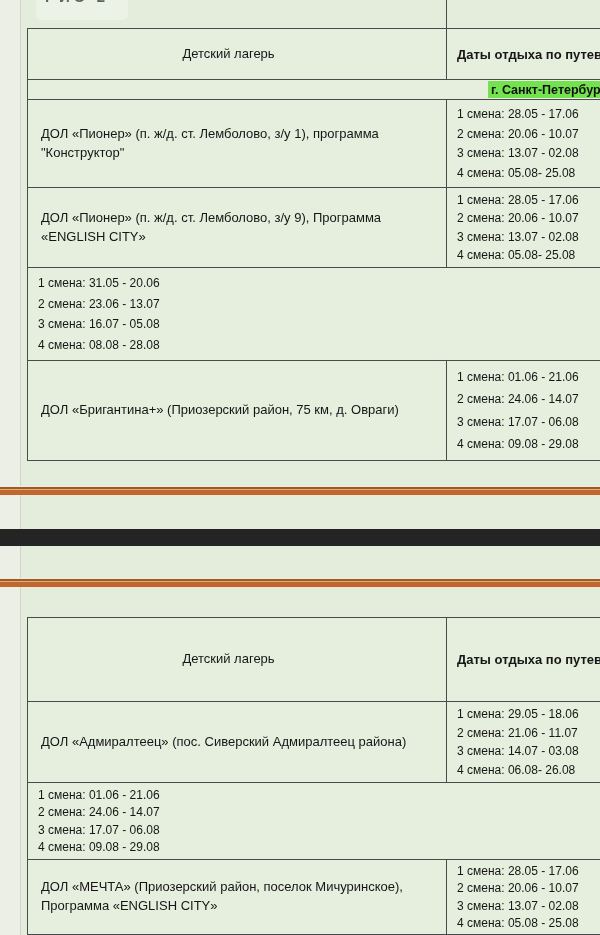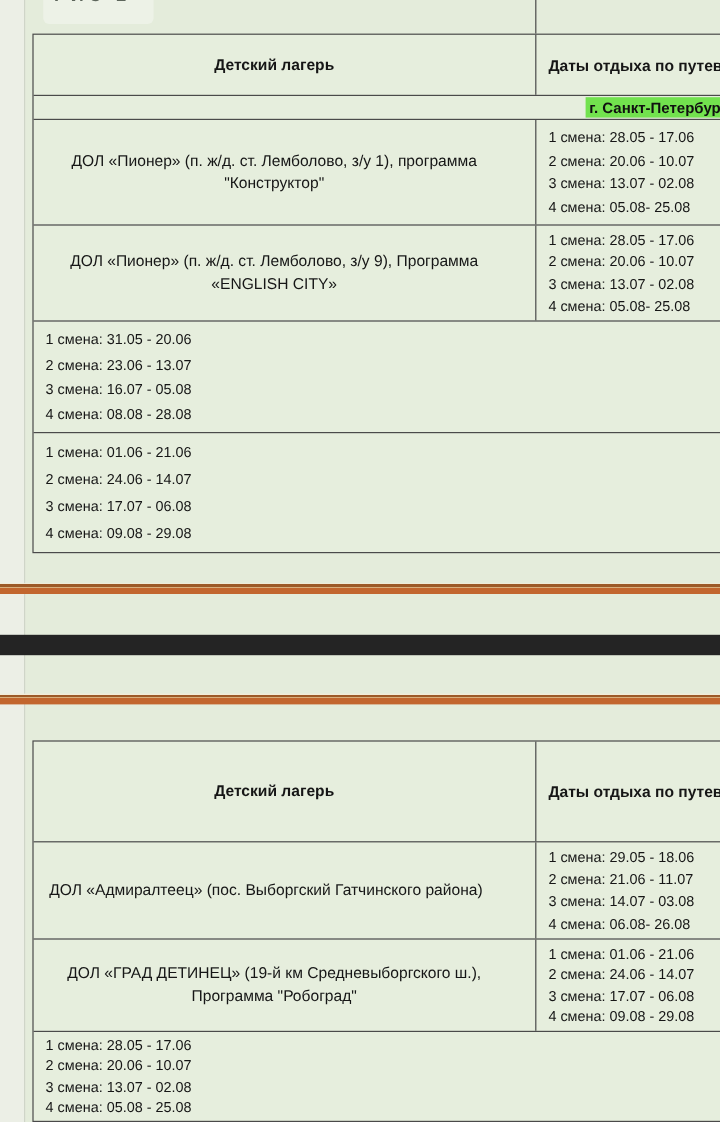--- a/index.html
+++ b/index.html
@@ -27,28 +27,28 @@
     position:absolute;left:27px;width:673px;
     border:1px solid #4a4a4a;background:#e6eedd;box-sizing:border-box;
   }
   .t1{top:28px;}
   .t2{top:617px;}
   .trow{display:flex;border-top:1px solid #4a4a4a;box-sizing:border-box;}
   .trow:first-child{border-top:none;}
   .cell-name{
     flex:0 0 419px;border-right:1px solid #4a4a4a;box-sizing:border-box;
     display:flex;align-items:center;
-    padding:2px 30px 2px 13px;font-size:13px;line-height:1.45;text-align:center;
+    padding:2px 30px 2px 13px;font-size:13px;line-height:1.45;
   }
   .cell-dates{
     flex:1 1 auto;display:flex;flex-direction:column;justify-content:space-evenly;
     padding:1px 4px 1px 10px;font-size:12px;box-sizing:border-box;
   }
   .cell-dates .dline{white-space:nowrap;}
-  .header-row .cell-name{justify-content:center;text-align:left;font-weight:bold;font-size:13px;padding-right:30px;}
+  .header-row .cell-name{justify-content:center;text-align:left;font-weight:normal;font-size:13px;padding-right:30px;}
   .header-row .cell-dates{justify-content:center;font-weight:bold;font-size:13px;}
   .hdr1{height:50px;}
   .hdr2{height:83px;}
   .region-row{position:relative;height:19px;border-top:1px solid #4a4a4a;}
   .region-badge{
     position:absolute;left:460px;top:1px;bottom:1px;display:flex;align-items:center;
     background:var(--green,#72e24e);font-weight:bold;font-size:12.5px;
     padding:0 8px 0 3px;white-space:nowrap;color:#101010;
   }
   .r-h88{height:88px;} .r-h80{height:80px;} .r-h93{height:93px;} .r-h100{height:100px;}
@@ -117,20 +117,21 @@
     <div class="trow r-h93">
       <div class="cell-dates">
         <div class="dline">1 смена: 31.05 - 20.06</div>
         <div class="dline">2 смена: 23.06 - 13.07</div>
         <div class="dline">3 смена: 16.07 - 05.08</div>
         <div class="dline">4 смена: 08.08 - 28.08</div>
       </div>
     </div>
 
     <div class="trow r-h100">
+      <div class="cell-name">ДОЛ «Бригантина+» (Приозерский район, 75 км, д. Овраги)</div>
       <div class="cell-dates">
         <div class="dline">1 смена: 01.06 - 21.06</div>
         <div class="dline">2 смена: 24.06 - 14.07</div>
         <div class="dline">3 смена: 17.07 - 06.08</div>
         <div class="dline">4 смена: 09.08 - 29.08</div>
       </div>
     </div>
 
   </div>
 
@@ -141,40 +142,40 @@
   <div class="camps-table t2">
 
     <div class="trow header-row hdr2">
       <div class="cell-name">Детский лагерь</div>
       <div class="cell-dates">
         <div class="dline">Даты отдыха по путевке</div>
       </div>
     </div>
 
     <div class="trow r-h81">
-      <div class="cell-name">ДОЛ «Адмиралтеец» (пос. Выборгский Гатчинского района)</div>
+      <div class="cell-name">ДОЛ «Адмиралтеец» (пос. Сиверский Адмиралтеец района)</div>
       <div class="cell-dates">
         <div class="dline">1 смена: 29.05 - 18.06</div>
         <div class="dline">2 смена: 21.06 - 11.07</div>
         <div class="dline">3 смена: 14.07 - 03.08</div>
         <div class="dline">4 смена: 06.08- 26.08</div>
       </div>
     </div>
 
     <div class="trow r-h77">
-      <div class="cell-name">ДОЛ «ГРАД ДЕТИНЕЦ» (19-й км Средневыборгского ш.), Программа "Робоград"</div>
       <div class="cell-dates">
         <div class="dline">1 смена: 01.06 - 21.06</div>
         <div class="dline">2 смена: 24.06 - 14.07</div>
         <div class="dline">3 смена: 17.07 - 06.08</div>
         <div class="dline">4 смена: 09.08 - 29.08</div>
       </div>
     </div>
 
     <div class="trow r-h75">
+      <div class="cell-name">ДОЛ «МЕЧТА» (Приозерский район, поселок Мичуринское), Программа «ENGLISH CITY»</div>
       <div class="cell-dates">
         <div class="dline">1 смена: 28.05 - 17.06</div>
         <div class="dline">2 смена: 20.06 - 10.07</div>
         <div class="dline">3 смена: 13.07 - 02.08</div>
         <div class="dline">4 смена: 05.08 - 25.08</div>
       </div>
     </div>
 
   </div>
 

